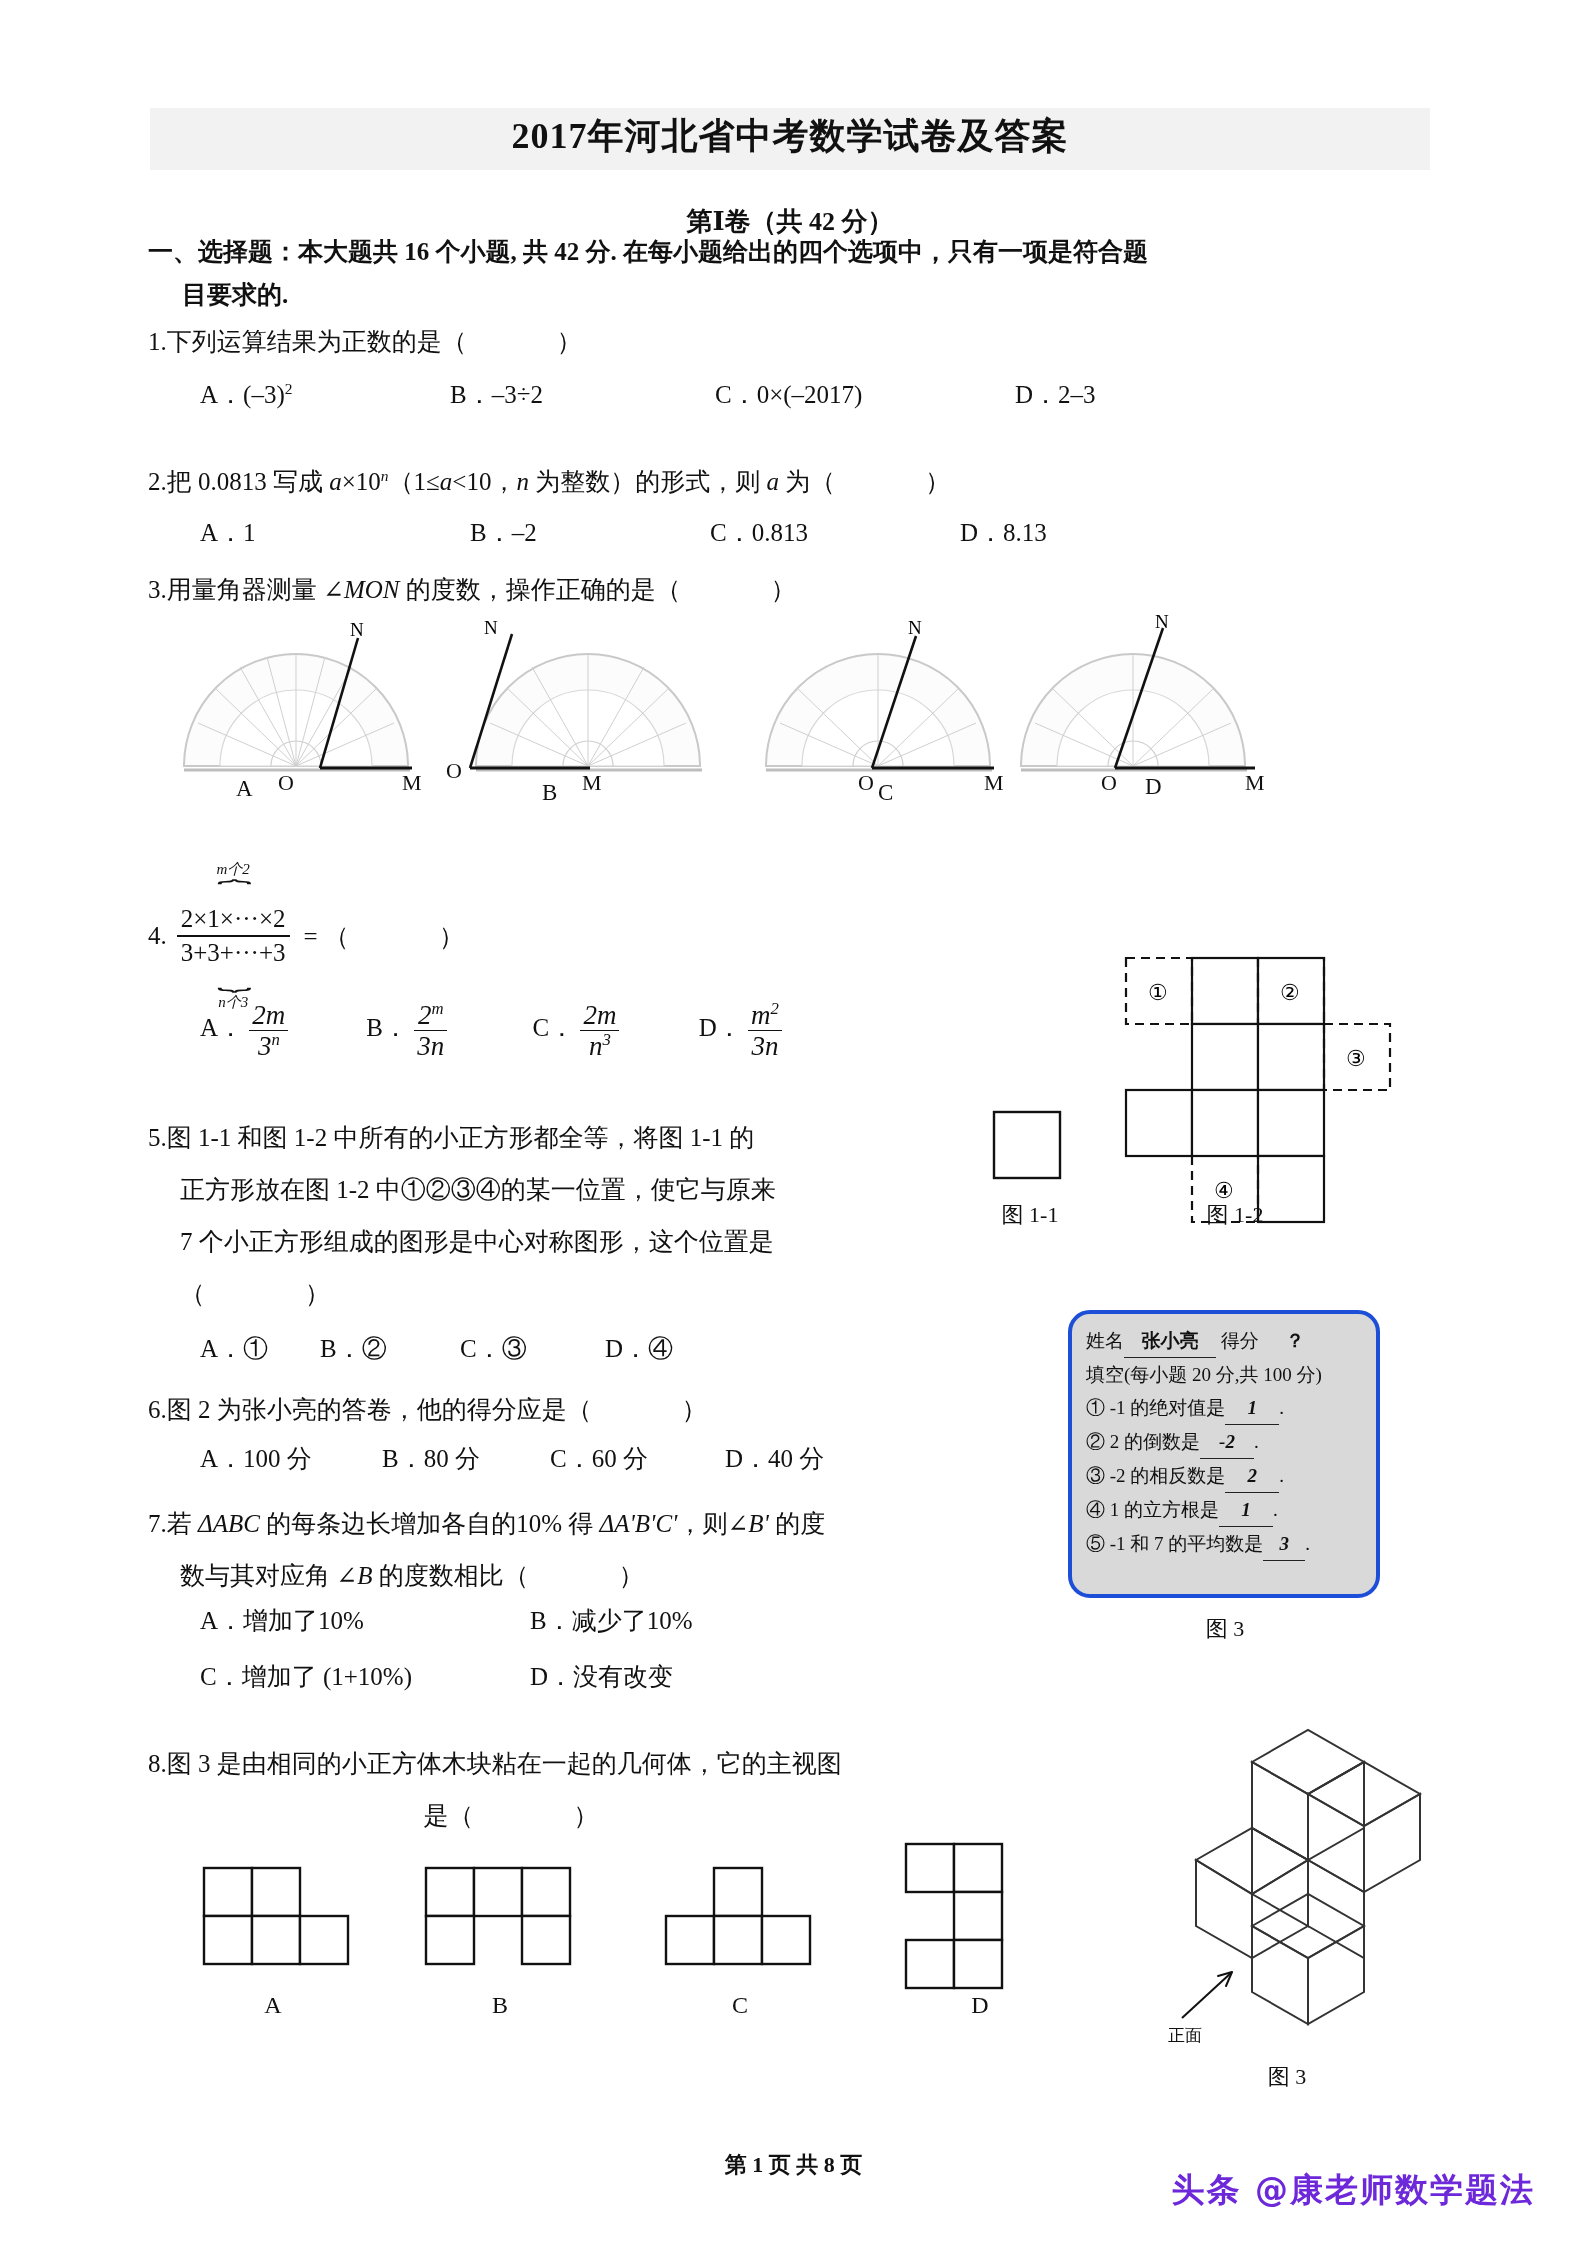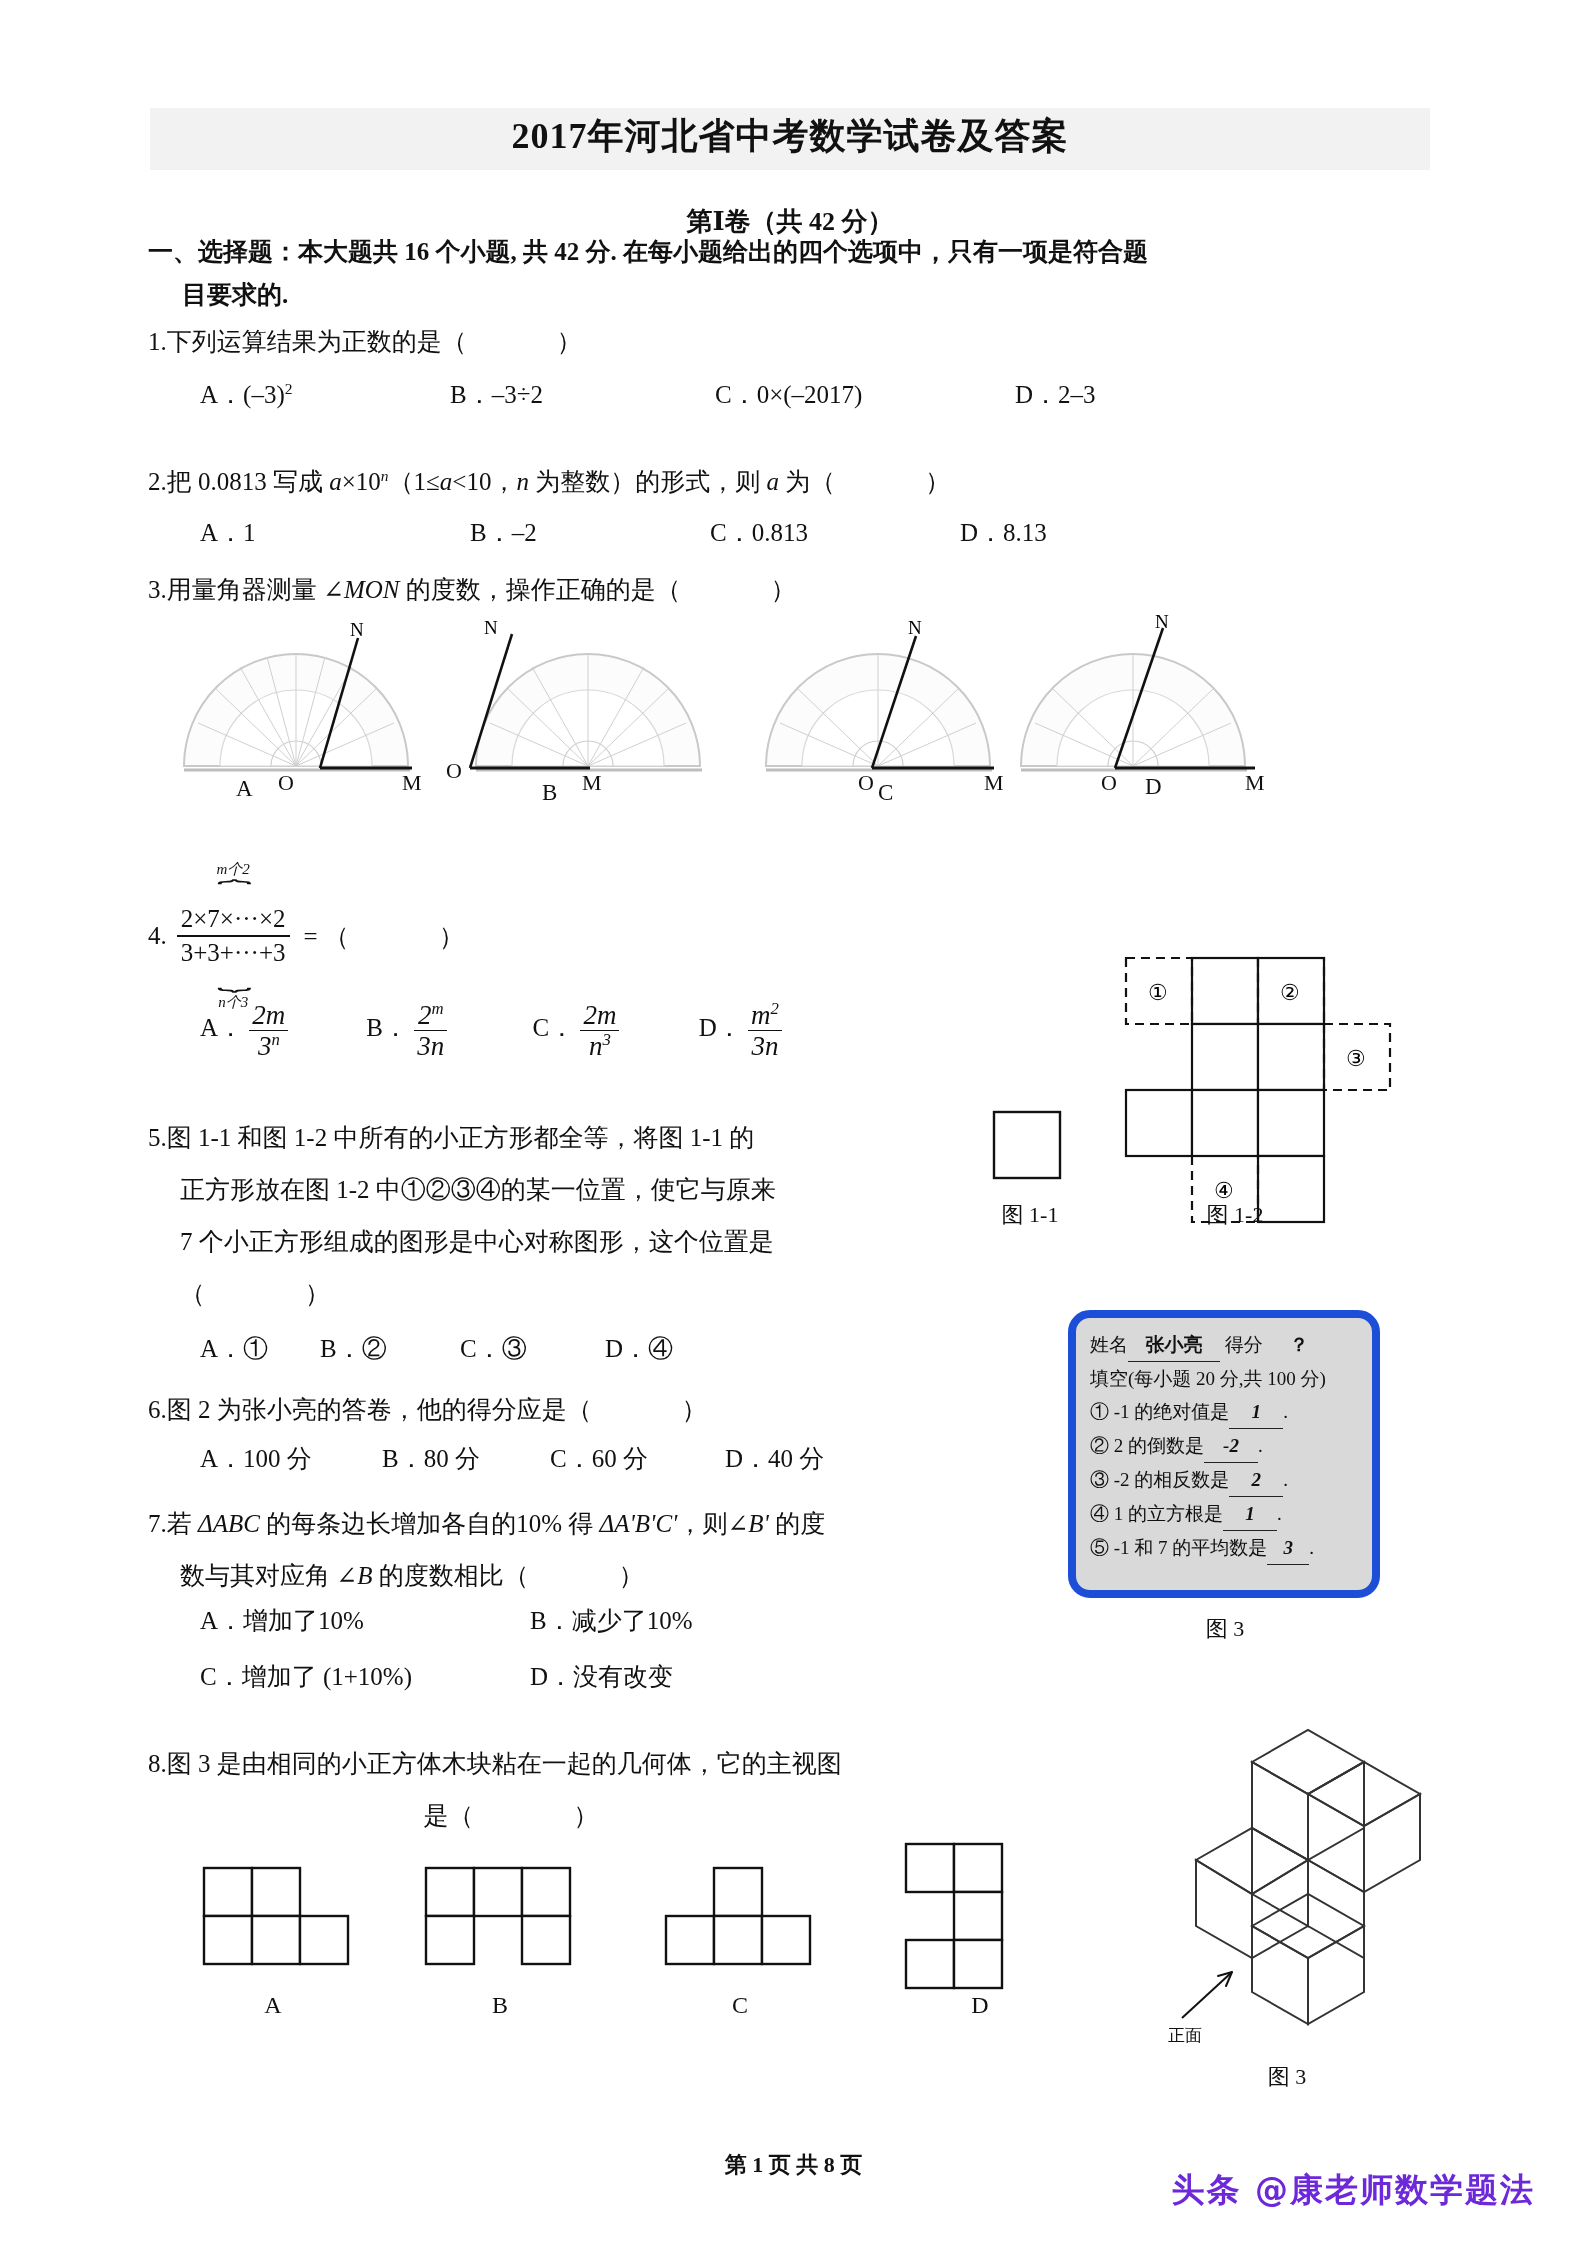--- a/index.html
+++ b/index.html
@@ -57,21 +57,21 @@
   .prot{position:absolute;width:265px;height:175px;}
   .plabel{position:absolute;font-size:22px;font-style:normal;}
 
   
   .fig{position:absolute;}
   .figcap{position:absolute;font-size:22px;text-align:center;}
 
   
   .card{
     position:absolute;left:1068px;top:1310px;width:312px;height:288px;
-    background:#d9d9d9;border:8px solid #1d4ed8;border-radius:22px;
+    background:#d9d9d9;border:4px solid #1d4ed8;border-radius:22px;
     font-size:19px;line-height:33px;padding:10px 14px;box-sizing:border-box;
   }
   .card .rowl{white-space:nowrap;}
   .fillin{display:inline-block;min-width:54px;border-bottom:1.6px solid #222;
           text-align:center;font-weight:bold;font-style:italic;}
   .nm{display:inline-block;min-width:92px;border-bottom:1.8px solid #222;
       text-align:center;font-weight:bold;}
 
   
   .footer{position:absolute;left:0;top:2150px;width:1587px;text-align:center;
@@ -210,21 +210,21 @@
       <span class="plabel" style="left:140px;top:156px;font-size:23px;">D</span>
     </div>
   </div>
 
   <div class="q4wrap">
     <div class="q4row">
       <span style="margin-right:10px;">4.</span>
       <div style="display:flex;flex-direction:column;align-items:center;">
         <div class="braceTop">m个2</div>
         <div class="curly">⏞</div>
-        <div style="border-bottom:2px solid #111;padding:0 4px 2px;">2×7×···×2</div>
+        <div style="border-bottom:2px solid #111;padding:0 4px 2px;">2×1×···×2</div>
         <div style="padding:2px 4px 0;">3+3+···+3</div>
         <div class="curlyD">⏞</div>
         <div class="braceTop">n个3</div>
       </div>
       <span style="margin-left:14px;">= （</span>
       <span class="sp"></span>
       <span>）</span>
     </div>
   </div>
 

